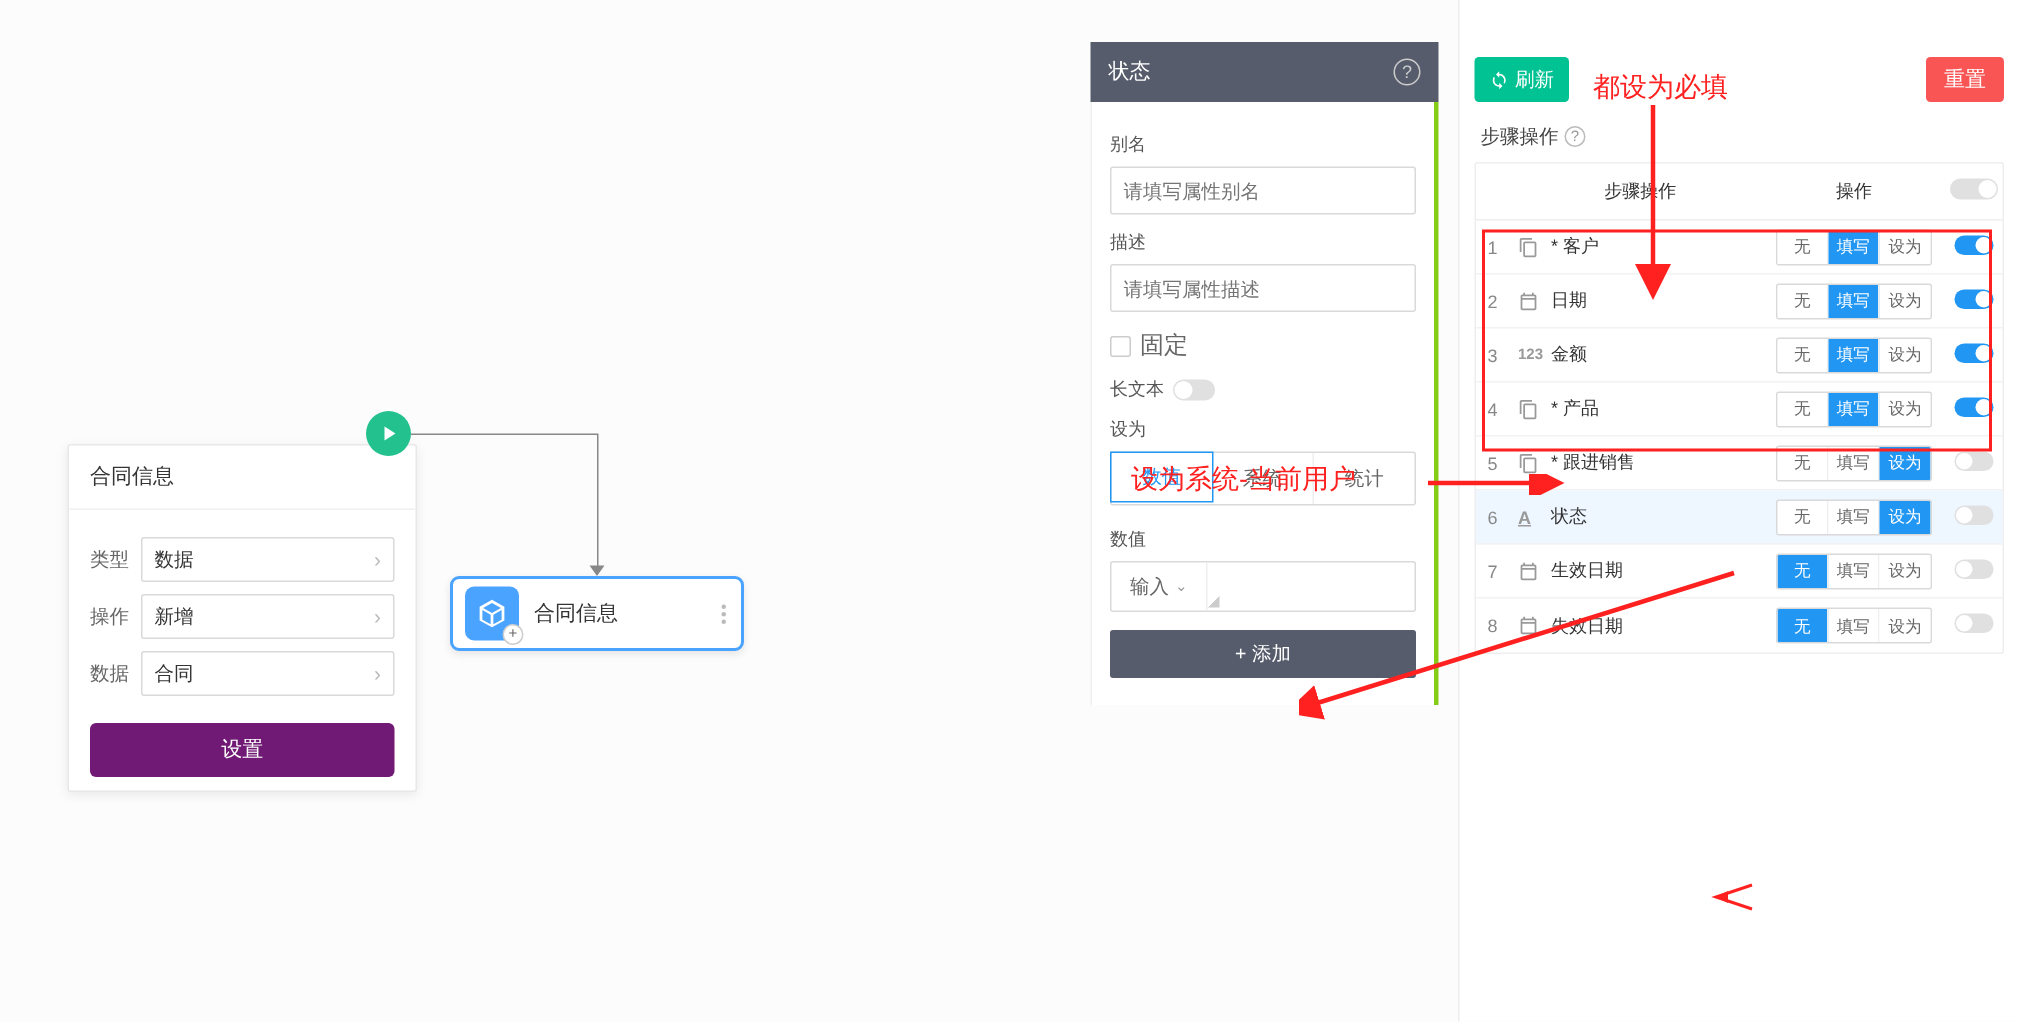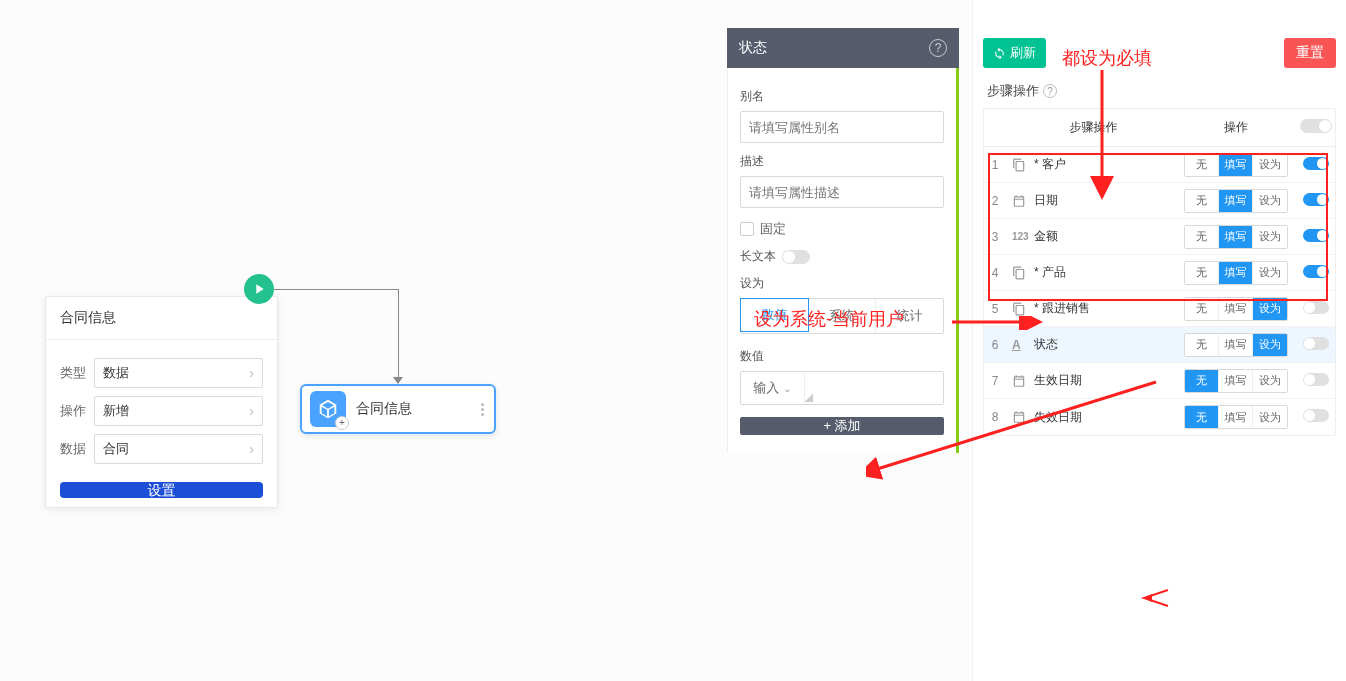--- a/index.html
+++ b/index.html
@@ -6,21 +6,21 @@
 body { width: 1346px; height: 681px; background: #fcfcfc; position: relative; font-size: 13px; color: #333; overflow: hidden; }
 
 
 .config-card { position: absolute; left: 45px; top: 296px; width: 233px; background: #fff; border: 1px solid #e8e8e8; box-shadow: 0 2px 8px rgba(0,0,0,0.08); border-radius: 2px; }
 .config-card-header { padding: 12px 14px; border-bottom: 1px solid #f0f0f0; font-size: 14px; font-weight: 500; }
 .config-card-body { padding: 10px 14px 9px; }
 .config-row { display: flex; align-items: center; margin: 8px 0; }
 .config-row .label { width: 34px; color: #666; font-size: 13px; }
 .config-row .select { flex: 1; height: 30px; border: 1px solid #d9d9d9; border-radius: 2px; display: flex; align-items: center; justify-content: space-between; padding: 0 8px; background: #fff; cursor: pointer; }
 .config-row .select span.chev { color: #bbb; font-size: 14px; }
-.btn-primary { width: 100%; margin-top: 10px; height: 16px; background: #1d4ed8; color: #fff; border: none; border-radius: 4px; font-size: 14px; cursor: pointer; }
+.btn-primary { width: 100%; margin-top: 10px; height: 36px; background: #701a75; color: #fff; border: none; border-radius: 4px; font-size: 14px; cursor: pointer; }
 
 
 .flow-node { position: absolute; left: 300px; top: 384px; width: 196px; height: 50px; background: #fff; border: 2px solid #4aa3ff; border-radius: 6px; display: flex; align-items: center; padding: 6px 8px; box-shadow: 0 2px 6px rgba(0,0,0,0.1); }
 .node-icon { width: 36px; height: 36px; background: #4aa3ff; border-radius: 6px; display: flex; align-items: center; justify-content: center; position: relative; }
 .node-icon svg { width: 22px; height: 22px; fill: #fff; }
 .node-icon .plus { position: absolute; right: -3px; bottom: -3px; width: 14px; height: 14px; background: #fff; border: 1px solid #ccc; border-radius: 50%; font-size: 10px; color: #666; display: flex; align-items: center; justify-content: center; line-height: 1; }
 .node-title { margin-left: 10px; font-size: 14px; flex: 1; }
 .node-menu { color: #bbb; display: flex; flex-direction: column; gap: 2px; padding: 0 2px; }
 .node-menu span { width: 3px; height: 3px; background: #bbb; border-radius: 50%; }
 
@@ -31,35 +31,35 @@
 .connector-v { position: absolute; left: 398px; top: 289px; width: 1px; height: 93px; background: #888; }
 .connector-arrow { position: absolute; left: 393px; top: 377px; width: 0; height: 0; border-left: 5px solid transparent; border-right: 5px solid transparent; border-top: 7px solid #888; }
 
 
 .mid-panel { position: absolute; left: 727px; top: 28px; width: 232px; background: #fff; }
 .mid-header { height: 40px; background: #565c6b; color: #fff; display: flex; align-items: center; justify-content: space-between; padding: 0 12px; font-size: 14px; }
 .mid-header .qmark { width: 18px; height: 18px; border: 1.5px solid #ccc; border-radius: 50%; display: flex; align-items: center; justify-content: center; font-size: 12px; color: #ccc; }
 .mid-body { padding: 10px 12px 18px; border-left: 1px solid #eee; border-right: 3px solid #84cc16; }
 .mid-label { font-size: 12px; color: #555; margin: 10px 0 6px; display: flex; align-items: center; gap: 6px; }
 .mid-input { width: 100%; height: 32px; border: 1px solid #d9d9d9; border-radius: 2px; padding: 0 8px; font-size: 13px; color: #999; }
-.mid-checkbox { display: flex; align-items: center; gap: 6px; margin: 12px 0 4px; font-size: 13px; color: #666; }
+.mid-checkbox { display: flex; align-items: center; gap: 6px; margin: 12px 0 4px; font-size: 16px; color: #666; }
 .mid-checkbox .box { width: 14px; height: 14px; border: 1px solid #ccc; border-radius: 2px; }
 .toggle { display: inline-block; width: 28px; height: 14px; background: #e0e0e0; border-radius: 7px; position: relative; vertical-align: middle; }
 .toggle::after { content: ''; position: absolute; left: 1px; top: 1px; width: 12px; height: 12px; background: #fff; border-radius: 50%; }
 .seg-tabs { display: flex; border: 1px solid #d9d9d9; border-radius: 2px; margin-bottom: 14px; }
 .seg-tab { flex: 1; height: 34px; display: flex; align-items: center; justify-content: center; font-size: 13px; cursor: pointer; }
 .seg-tab.active { color: #2196f3; border: 1px solid #2196f3; margin: -1px; }
 .seg-tab:not(.active) { color: #666; border-right: 1px solid #eee; }
 .seg-tab:last-child:not(.active) { border-right: none; }
 .value-row { display: flex; border: 1px solid #d9d9d9; border-radius: 2px; }
 .value-row .mode { width: 64px; display: flex; align-items: center; justify-content: center; gap: 4px; border-right: 1px solid #eee; font-size: 13px; color: #666; height: 32px; }
 .value-row .mode .chev { font-size: 10px; color: #999; }
 .value-row input { flex: 1; border: none; padding: 0 8px; font-size: 13px; outline: none; }
 .value-row .resize { width: 8px; align-self: flex-end; height: 8px; margin: 0 2px 2px 0; background: linear-gradient(135deg, transparent 50%, #ccc 50%); }
-.btn-dark { width: 100%; margin-top: 12px; height: 18px; background: #565c6b; color: #fff; border: none; border-radius: 2px; font-size: 13px; cursor: pointer; }
+.btn-dark { width: 100%; margin-top: 12px; height: 32px; background: #565c6b; color: #fff; border: none; border-radius: 2px; font-size: 13px; cursor: pointer; }
 
 
 .right-panel { position: absolute; left: 972px; top: 0; width: 374px; height: 681px; background: #fff; border-left: 1px solid #eee; padding: 38px 10px 0 10px; }
 .right-top { display: flex; justify-content: space-between; align-items: flex-start; margin-bottom: 14px; }
 .btn-refresh { height: 30px; background: #00c292; color: #fff; border: none; border-radius: 3px; padding: 0 10px; font-size: 13px; cursor: pointer; display: flex; align-items: center; gap: 4px; }
 .btn-refresh svg { width: 13px; height: 13px; fill: #fff; }
 .btn-reset { height: 30px; background: #fa5555; color: #fff; border: none; border-radius: 3px; padding: 0 12px; font-size: 14px; cursor: pointer; }
 .section-label { font-size: 13px; color: #444; margin: 10px 0 8px 4px; display: flex; align-items: center; gap: 4px; }
 .section-label .qmark { width: 14px; height: 14px; border: 1px solid #bbb; border-radius: 50%; display: inline-flex; align-items: center; justify-content: center; font-size: 10px; color: #999; }
 .table { border: 1px solid #eee; border-radius: 2px; }

